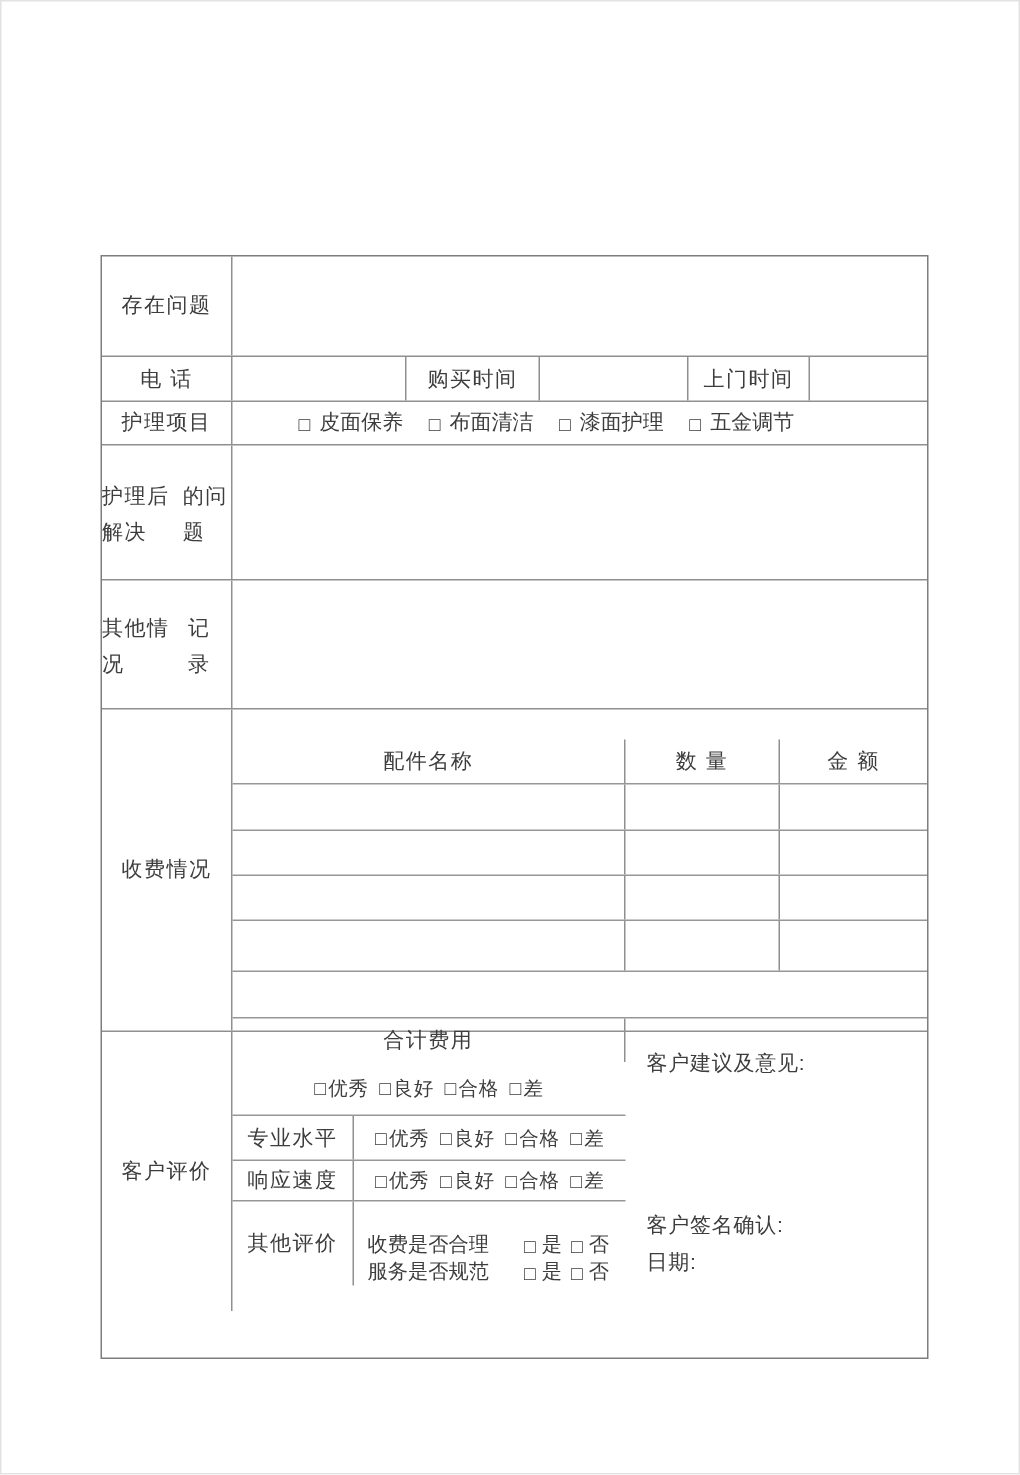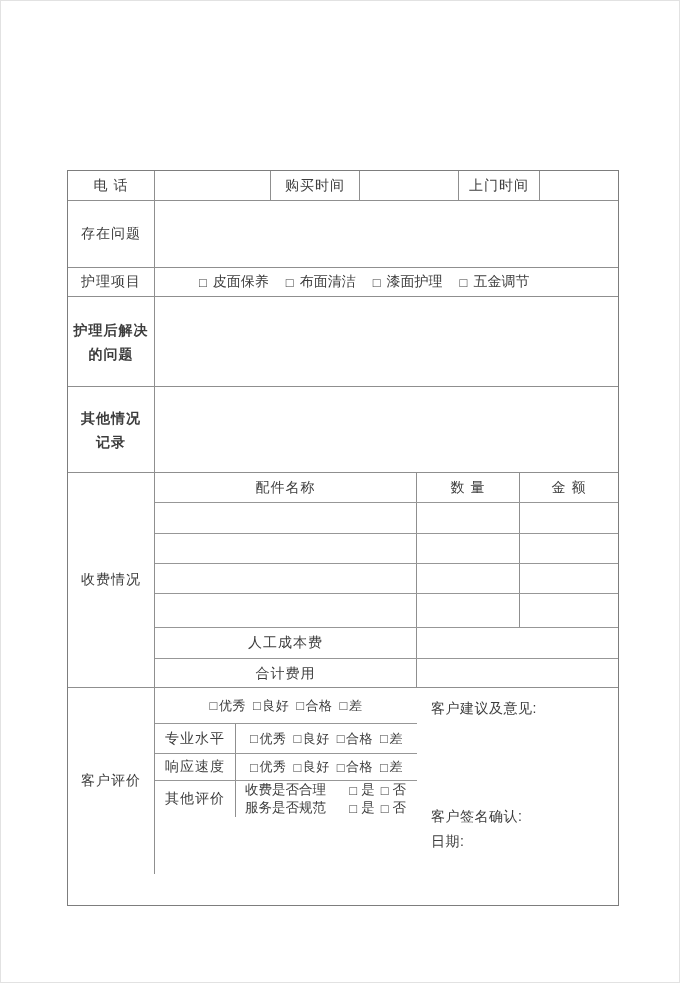--- a/index.html
+++ b/index.html
@@ -19,30 +19,30 @@
   }
   .trow { display:flex; flex:0 0 auto; border-bottom:1px solid #8f8f8f; box-sizing:border-box; }
   .trow.last { border-bottom:none; }
   .cell {
     border-right:1px solid #8f8f8f; box-sizing:border-box;
     display:flex; align-items:center; justify-content:center;
     overflow:hidden;
   }
   .cell.end { border-right:none; }
   .lab { letter-spacing:1px; }
-  .lab2 { flex-direction:column; line-height:24px; letter-spacing:1px;font-weight:bold; }
+  .lab2 { flex-direction:row; line-height:24px; letter-spacing:1px; }
   .w87 { width:87px; flex:0 0 87px; }
   .w116 { width:116px; flex:0 0 116px; }
   .w89 { width:89px; flex:0 0 89px; }
   .w99 { width:99px; flex:0 0 99px; }
   .w81 { width:81px; flex:0 0 81px; }
   .w262 { width:262px; flex:0 0 262px; }
   .w103 { width:103px; flex:0 0 103px; }
   .grow { flex:1 1 auto; }
-  .col { display:flex; flex-direction:column; }
+  .col { display:flex; flex-direction:column;margin-top:20px; }
   .irow { display:flex; flex:0 0 auto; border-bottom:1px solid #979797; box-sizing:border-box; }
   .irow.last { border-bottom:none;text-align:right; }
   .careopts { justify-content:flex-start; padding-left:44px; gap:17px; }
   .opt { display:inline-flex; align-items:center; cursor:default; }
   .opt .cb { margin-right:6px; font-size:13px; }
   .optline { display:flex; align-items:center; justify-content:center; gap:7px; font-size:13px; letter-spacing:0.5px; }
   .optline .opt .cb { margin-right:1px; }
   .ynline { display:flex; align-items:center; justify-content:space-between; padding:0 11px 0 9px; font-size:13.5px; }
   .ynopts { display:inline-flex; gap:6px; }
   .ynopts .cb { margin-right:4px; }
@@ -50,34 +50,34 @@
   .rc-text { position:absolute; left:14px; font-size:14px; letter-spacing:0.5px; }
 </style>
 </head>
 <body>
 
 <div class="page">
 
   <div class="form">
 
 
+    <div class="trow" style="height:67px">
+      <div class="cell lab w87">存在问题</div>
+      <div class="cell grow end"></div>
+    </div>
+
     <div class="trow" style="height:30px">
       <div class="cell lab w87">电 话</div>
       <div class="cell w116"></div>
       <div class="cell lab w89">购买时间</div>
       <div class="cell w99"></div>
       <div class="cell lab w81">上门时间</div>
       <div class="cell grow end"></div>
     </div>
 
-    <div class="trow" style="height:67px">
-      <div class="cell lab w87">存在问题</div>
-      <div class="cell grow end"></div>
-    </div>
-
     <div class="trow" style="height:29px">
       <div class="cell lab w87">护理项目</div>
       <div class="cell grow end careopts">
         <span class="opt">
           <span class="cb">□</span>
           <span>皮面保养</span>
         </span>
         <span class="opt">
           <span class="cb">□</span>
           <span>布面清洁</span>
@@ -131,21 +131,20 @@
           <div class="cell w262"></div>
           <div class="cell w103"></div>
           <div class="cell grow end"></div>
         </div>
         <div class="irow" style="height:34px">
           <div class="cell w262"></div>
           <div class="cell w103"></div>
           <div class="cell grow end"></div>
         </div>
         <div class="irow" style="height:31px">
-          <div class="cell lab w262">人工成本费</div>
           <div class="cell grow end"></div>
         </div>
         <div class="irow last" style="height:29px">
           <div class="cell lab w262">合计费用</div>
           <div class="cell grow end"></div>
         </div>
       </div>
     </div>
 
     <div class="trow last" style="height:186px">

